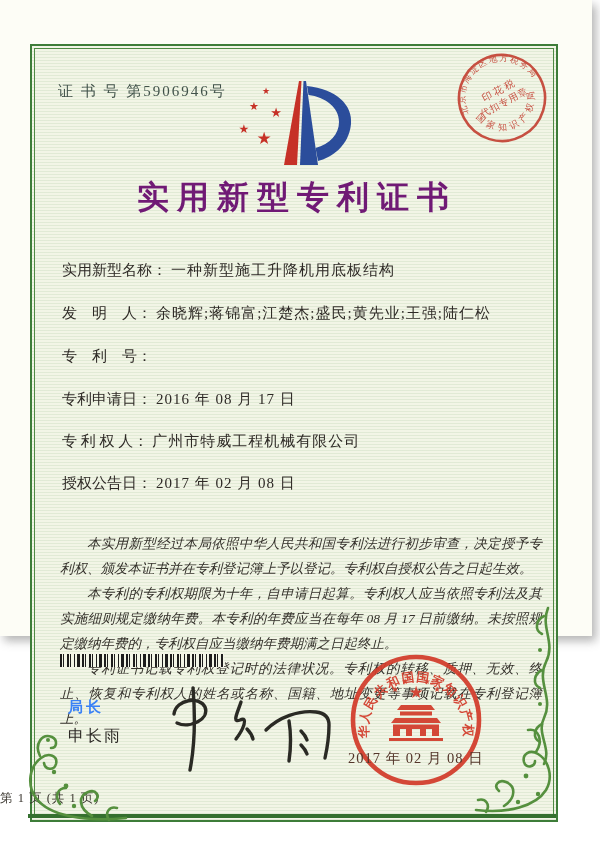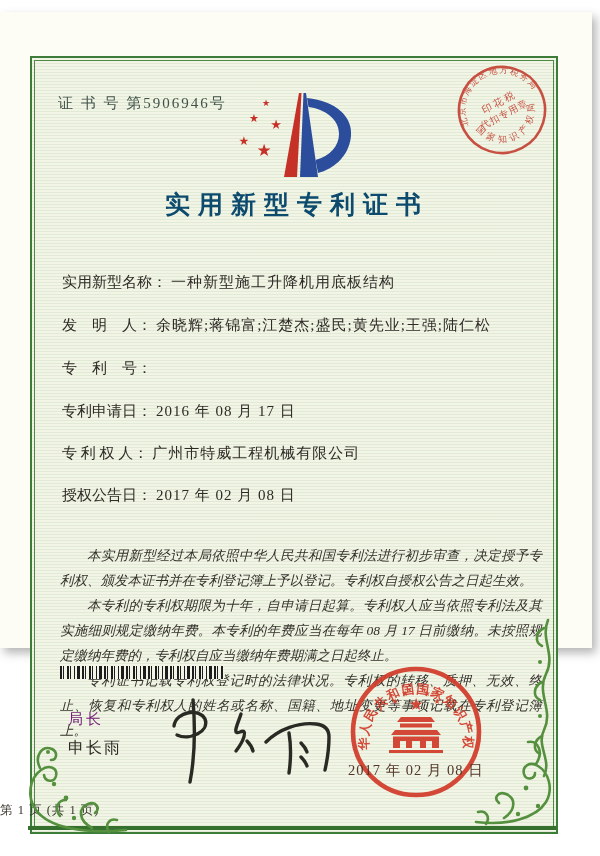--- a/index.html
+++ b/index.html
@@ -1,36 +1,36 @@
 <!DOCTYPE html>
 <html><head>
 <meta charset="utf-8">
 <style>
   html,body{margin:0;padding:0;}
   body{width:600px;height:856px;background:#ffffff;font-family:"Liberation Serif","DejaVu Serif",serif;overflow:hidden;}
   .page{position:relative;width:600px;height:856px;background:linear-gradient(180deg,#fff 0,#fff 100%);}
-  .paper{position:absolute;left:0;top:12px;width:592px;height:636px;background:#fdfdf6;box-shadow:4px 5px 9px rgba(90,90,90,.45);}
+  .paper{position:absolute;left:0;top:0;width:592px;height:636px;background:#fdfdf6;box-shadow:4px 5px 9px rgba(90,90,90,.45);}
   
   .frame{position:absolute;left:30px;top:44px;width:524px;height:774px;border:2px solid #3e7d39;background:
       repeating-linear-gradient(0deg, rgba(110,160,100,0.13) 0 1px, rgba(110,160,100,0) 1px 3px),
       #f2f5e6;}
   .frame::before{content:"";position:absolute;left:2px;top:2px;right:2px;bottom:2px;border:1px solid #4f8a44;pointer-events:none;}
   .frame-bottom-heavy{position:absolute;left:28px;top:814px;width:528px;height:4px;background:#35702f;}
   .abs{position:absolute;}
   .cert-no{left:58px;top:82px;font-size:15px;letter-spacing:2px;color:#41524a;}
-  .title{left:0;top:176px;width:594px;text-align:center;font-size:25px;font-weight:bold;letter-spacing:8px;color:#0c4a6e;}
+  .title{left:0;top:176px;width:594px;text-align:center;font-size:32px;font-weight:bold;letter-spacing:8px;color:#701a75;}
   .field-row{left:62px;width:480px;font-size:15px;color:#2e2a26;display:flex;white-space:nowrap;}
   .field-row .lbl{flex:0 0 auto;}
   .field-row .val{margin-left:4px;letter-spacing:1px;text-align:right;}
   .body-text{left:60px;top:499px;width:482px;font-size:13.5px;line-height:25px;color:#34312b;font-style:italic;text-align:justify;margin-top:32px;}
   .body-text p{margin:0;text-indent:2em;}
   .barcode{left:60px;top:654px;width:164px;height:13px;background:repeating-linear-gradient(90deg,
       #1d1d1d 0 2px,#f2f5e6 2px 3px,#1d1d1d 3px 4px,#f2f5e6 4px 7px,#1d1d1d 7px 9px,#f2f5e6 9px 10px,
       #1d1d1d 10px 11px,#f2f5e6 11px 14px,#1d1d1d 14px 15px,#f2f5e6 15px 17px,#1d1d1d 17px 20px,#f2f5e6 20px 22px);}
-  .director-title{left:68px;top:698px;font-size:15px;color:#701a75;letter-spacing:3px;}
+  .director-title{left:68px;top:698px;font-size:15px;color:#3b82f6;letter-spacing:3px;font-weight:bold;}
   .director-name{left:68px;top:726px;font-size:16px;color:#2c2925;letter-spacing:2px;}
   .signature{left:148px;top:672px;}
   .logo{left:230px;top:76px;}
   .tax-stamp{left:450px;top:46px;transform:rotate(-28deg);opacity:.88;}
   .main-seal{left:346px;top:650px;opacity:.93;}
   .date-stamp{left:348px;top:749px;font-size:14.5px;color:#53362a;letter-spacing:1px;z-index:5;}
   .footer{left:0;top:790px;width:594px;text-align:left;font-size:12.5px;color:#3a362f;letter-spacing:1px;}
   .orn{pointer-events:none;}
   .orn-bl{left:14px;top:728px;}
   .orn-br{left:474px;top:606px;}

